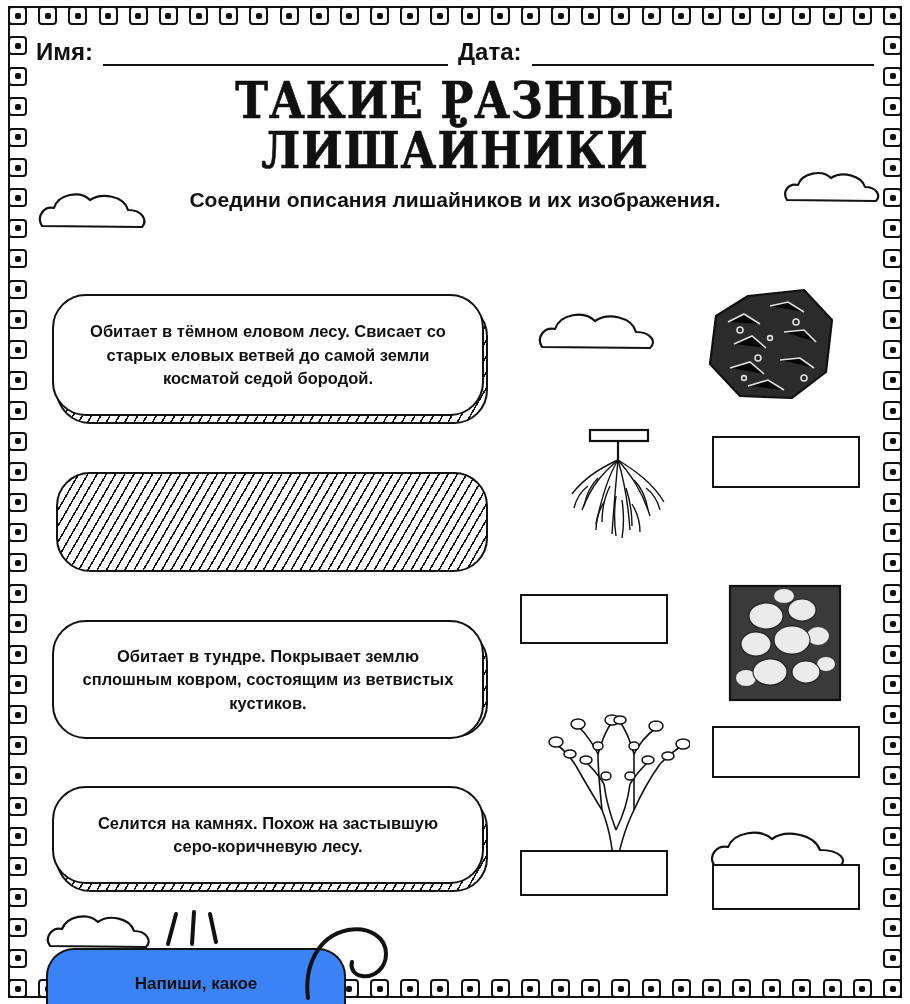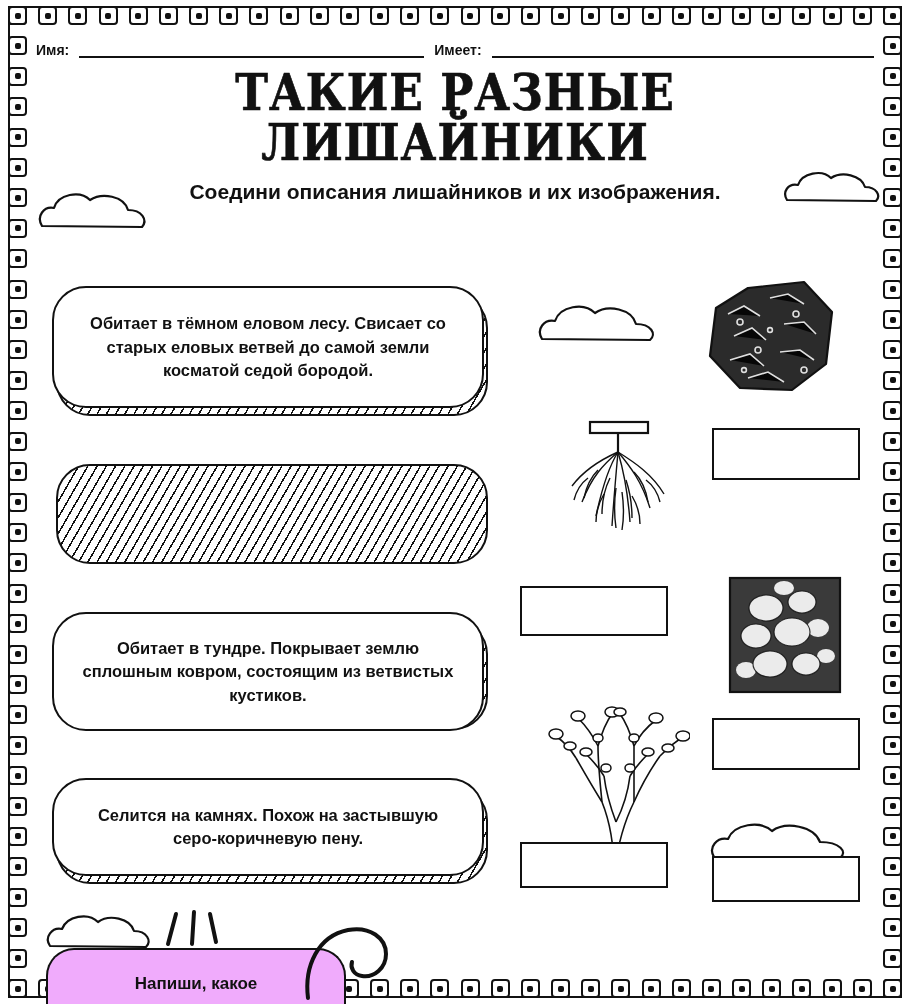--- a/index.html
+++ b/index.html
@@ -73,21 +73,21 @@
     top: 34px;
     width: 838px;
     height: 936px;
   }
 
   
   .namedate {
     display: flex;
     align-items: flex-end;
     gap: 10px;
-    font-size: 14px;
+    font-size: 24px;
     font-weight: 600;
     margin-top: 4px;
   }
   .nd-label { white-space: nowrap; }
   .nd-line {
     border-bottom: 2px solid #111;
     flex: 1 1 auto;
     height: 18px;
   }
   .nd-line.short { flex: 0 0 345px; }
@@ -175,21 +175,21 @@
   
   .bottom-prompt {
     position: absolute;
     left: 46px;
     top: 948px;
     width: 300px;
     height: 56px;
     border: 2.5px solid #111;
     border-radius: 28px 28px 0 0;
     border-bottom: none;
-    background: #f0abfc;
+    background: #3b82f6;
     display: flex;
     align-items: center;
     justify-content: center;
     font-size: 17px;
     font-weight: 700;
     text-align: center;
     z-index: 4;
     overflow: hidden;
     padding-top: 14px;
     box-sizing: border-box;
@@ -347,21 +347,21 @@
       <div class="hole"></div>
       <div class="hole"></div>
       <div class="hole"></div>
     </div>
 
   <div class="page-inner">
 
     <div class="namedate">
       <span class="nd-label">Имя:</span>
       <span class="nd-line short"></span>
-      <span class="nd-label">Имеет:</span>
+      <span class="nd-label">Дата:</span>
       <span class="nd-line"></span>
     </div>
 
     <div class="worksheet-title">ТАКИЕ РАЗНЫЕ ЛИШАЙНИКИ</div>
 
     <div class="instructions">
       <div>Соедини описания лишайников и их изображения.</div>
     </div>
 
     <svg class="cloud" style="left:0px; top:152px;" width="115" height="46">
@@ -375,21 +375,21 @@
 
       <div class="bubble-shadow" style="top:74px; height:122px;"></div>
       <div class="bubble" style="top:66px; height:122px;">Обитает в тёмном еловом лесу. Свисает со старых еловых ветвей до самой земли косматой седой бородой.</div>
 
       <div class="bubble-shadow" style="top:244px; height:100px;"></div>
 
       <div class="bubble-shadow" style="top:400px; height:110px;"></div>
       <div class="bubble" style="top:392px; height:119px;">Обитает в тундре. Покрывает землю сплошным ковром, состоящим из ветвистых кустиков.</div>
 
       <div class="bubble-shadow" style="top:566px; height:98px;"></div>
-      <div class="bubble" style="top:558px; height:98px;">Селится на камнях. Похож на застывшую серо-коричневую пену.</div>
+      <div class="bubble" style="top:558px; height:98px;">Селится на камнях. Похож на застывшую серо-коричневую лесу.</div>
 
       <svg class="cloud" style="left:500px; top:78px;" width="125" height="48">
         <path d="M6 41 C0 31 8 21 19 23 C24 8 48 4 59 15 C72 6 96 11 100 26 C115 26 121 36 114 42 Z" fill="#fff" stroke="#111" stroke-width="2.2" stroke-linejoin="round"></path>
       </svg>
 
       <svg class="pic" style="left:664px; top:58px;" width="138" height="118">
         <path d="M16 30 L48 10 L104 4 L132 34 L126 86 L92 112 L40 110 L10 78 Z" fill="#2b2b2b" stroke="#111" stroke-width="2.2" stroke-linejoin="round"></path>
         <g stroke="#fff" stroke-width="1.6" opacity="0.85">
           <path d="M28 36 L44 28 L60 38"></path>
             <path d="M70 20 L88 16 L104 26"></path>

